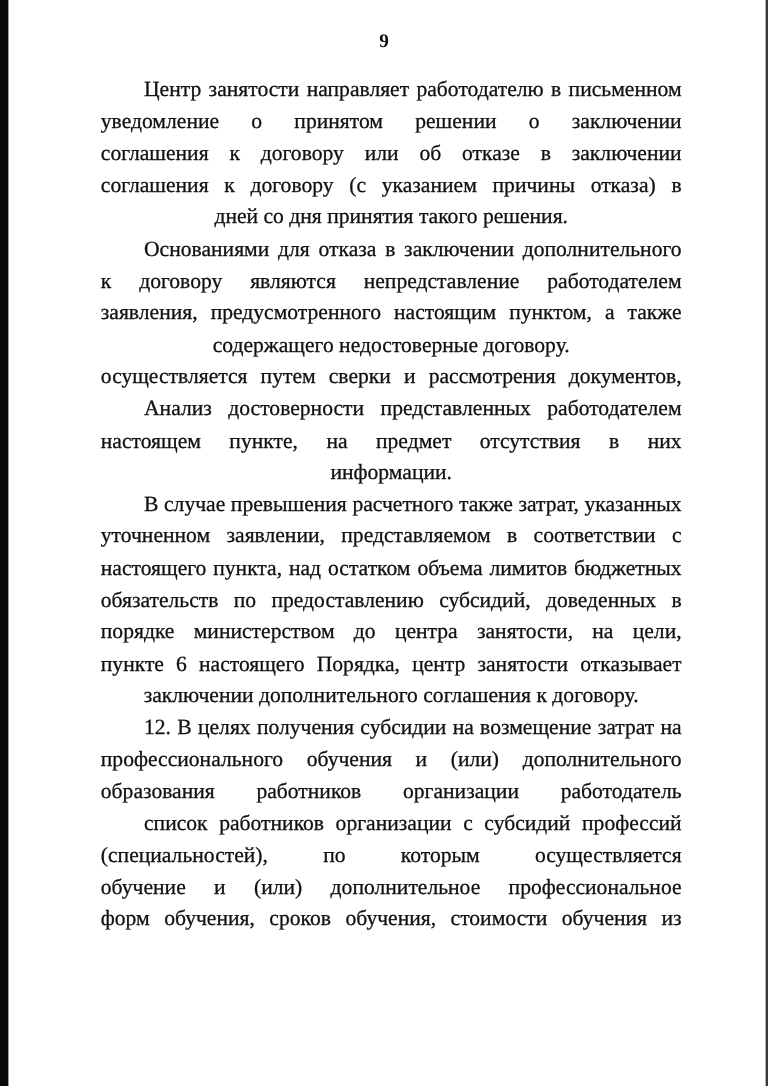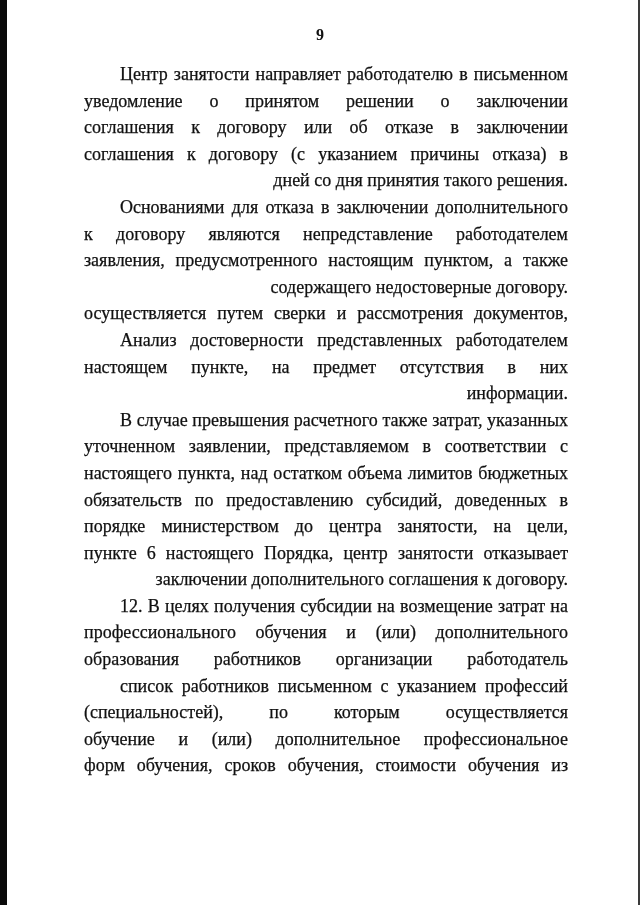--- a/index.html
+++ b/index.html
@@ -15,21 +15,21 @@
     position:absolute; left:0; width:640px; top:24px; text-align:center;
     font-size:16px; line-height:22px; font-weight:bold;
   }
   .doc { position:absolute; left:84px; top:61px; width:484px; }
   .line {
     height:26.6px; line-height:26.6px; font-size:18px; white-space:nowrap;
     -webkit-text-stroke:0.25px #111;
   }
   .line.j { text-align:justify; text-align-last:justify; white-space:normal; overflow:hidden; }
   .line.indent { padding-left:36px; }
-  .line.last { text-align:right; }
+  .line.last { text-align:center; }
 </style>
 </head>
 <body>
 
 <div class="border-left"></div>
 <div class="border-right"></div>
 
 <div class="page-number">9</div>
 
 <div class="doc">
@@ -66,19 +66,19 @@
     <div class="line last">заключении дополнительного соглашения к договору.</div>
   </div>
 
   <div>
     <div class="line j indent">12. В целях получения субсидии на возмещение затрат на оплату</div>
     <div class="line j">профессионального обучения и (или) дополнительного профессионального</div>
     <div class="line j">образования работников организации работодатель представляет в центр</div>
   </div>
 
   <div>
-    <div class="line j indent">список работников письменном с указанием профессий</div>
+    <div class="line j indent">список работников организации с субсидий профессий</div>
     <div class="line j">(специальностей), по которым осуществляется профессиональное</div>
     <div class="line j">обучение и (или) дополнительное профессиональное образование, видов и</div>
     <div class="line j">форм обучения, сроков обучения, стоимости обучения из расчета на</div>
   </div>
 
 </div>
 
 </body></html>

